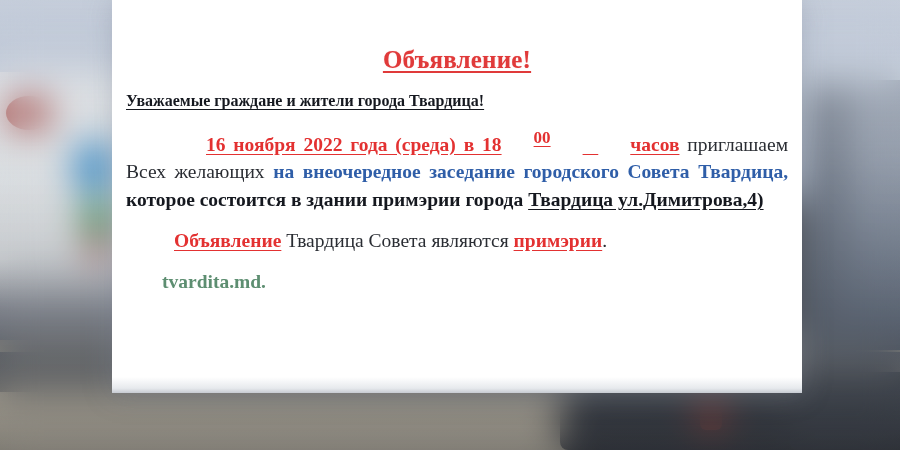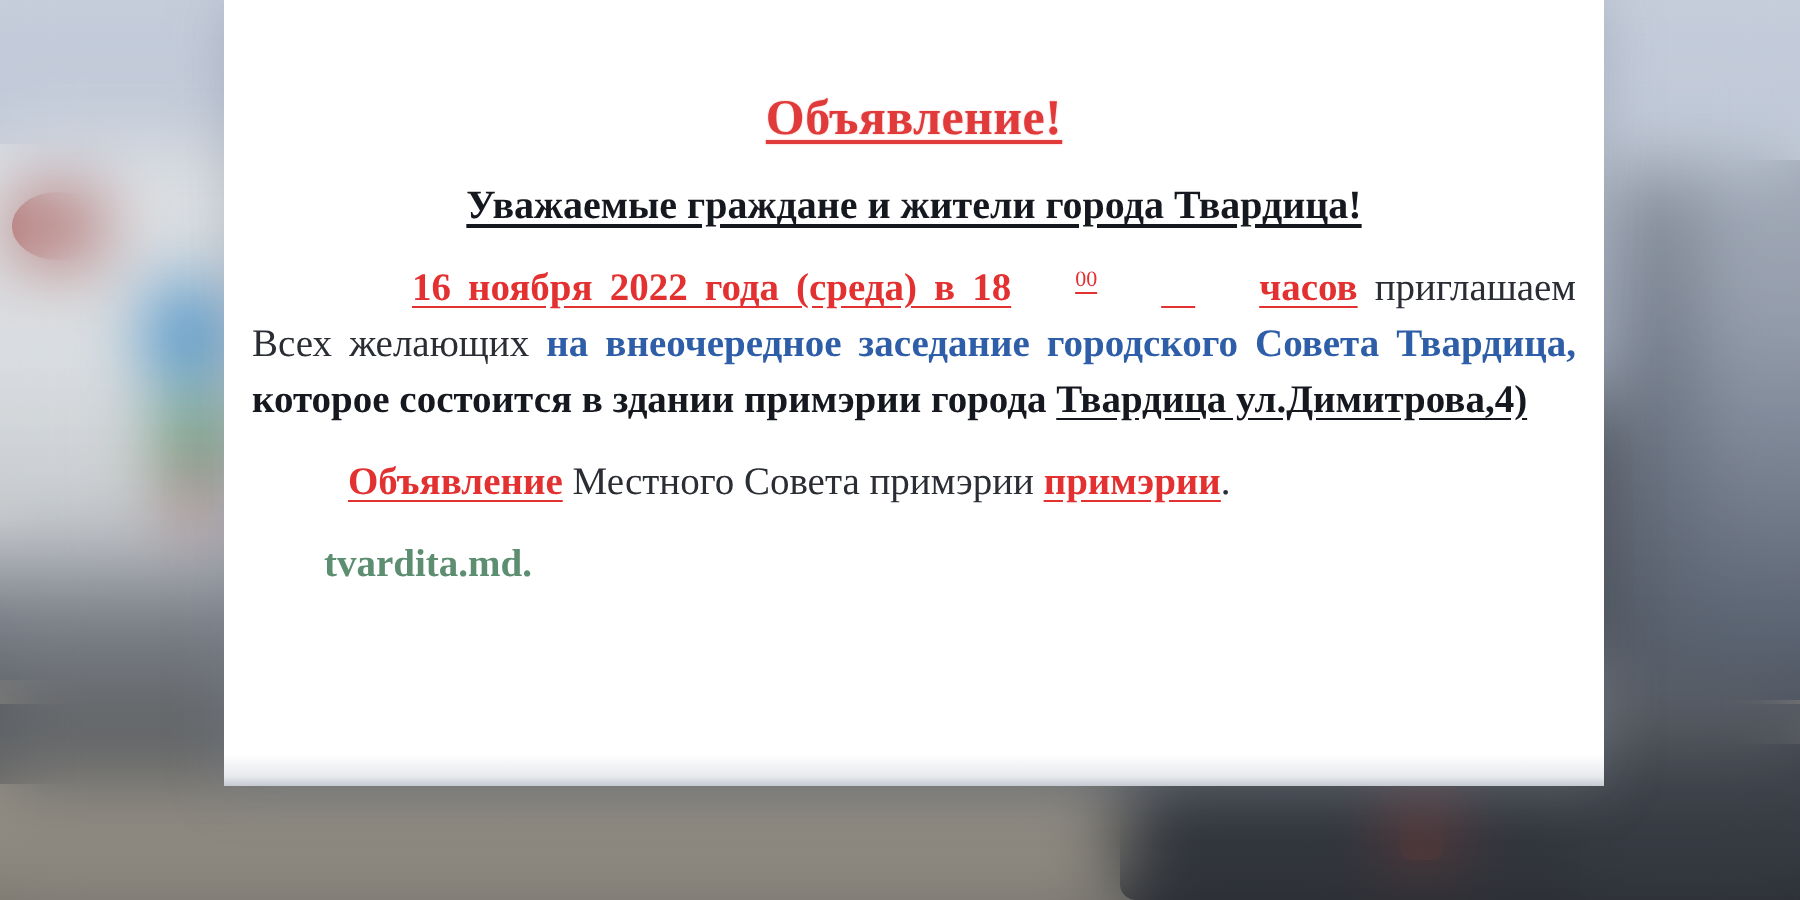--- a/index.html
+++ b/index.html
@@ -184,22 +184,21 @@
     font-size: 25px;
     font-weight: bold;
     color: #e03a3a;
     text-decoration: underline;
     text-underline-offset: 3px;
     letter-spacing: 0.2px;
     margin: 0 0 18px 0;
     text-shadow: 0 0 1px rgba(224,58,58,0.35);
   }
   .ann-greeting {
-    text-align: center;
-    font-size: 20px;
+    font-size: 16px;
     font-weight: bold;
     color: #15181f;
     text-decoration: underline;
     text-underline-offset: 3px;
     margin: 0 0 16px 0;
   }
   .ann-para {
     margin: 0 0 13px 0;
     font-size: 19.5px;
     line-height: 1.43;
@@ -240,23 +239,23 @@
   .t-blue-u {
     color: #2f5ea8;
     font-weight: bold;
     text-underline-offset: 3px;
   }
   .t-green {
     color: #5d8e71;
     font-weight: bold;
   }
   .t-sup {
-    font-size: 11px;
+    font-size: 17px;
     vertical-align: super;
-    font-weight: normal;
+    font-weight: bold;
   }
   .para-final { text-align: justify; }
   .para-final .tail { display: block; text-indent: 0; margin-left: 36px; }
 </style>
 </head>
 <body>
 
 <div id="stage">
 
   <div class="bg-layer">
@@ -282,21 +281,21 @@
 
       <div class="ann-title">Объявление!</div>
 
       <div class="ann-greeting">Уважаемые  граждане и жители  города Твардица!</div>
 
       <p class="ann-para">
         <span class="t-red-u">16 ноября 2022 года (среда) в 18</span><span class="t-red-u t-sup">00</span><span class="t-red-u">&nbsp; </span><span class="t-red-u">часов</span><span class="t-dark"> </span><span class="t-dark">приглашаем</span><span class="t-dark"> </span><span class="t-dark">Всех желающих </span><span class="t-blue-u">на внеочередное заседание городского Совета</span><span> </span><span class="t-blue-u">Твардица,</span><span class="t-dark-b"> которое состоится в здании примэрии города </span><span class="t-dark-bu">Твардица ул.Димитрова,4)</span>
       </p>
 
       <p class="ann-para">
-        <span class="t-red-u-plain">Объявление</span><span class="t-dark"> Местного Совета примэрии </span><span class="t-red-u-plain">примэрии</span><span class="t-dark">.</span>
+        <span class="t-red-u-plain">Объявление</span><span class="t-dark"> Твардица Совета являются </span><span class="t-red-u-plain">примэрии</span><span class="t-dark">.</span>
       </p>
 
       <p class="ann-para para-final">
         <span class="tail t-green">tvardita.md.</span>
       </p>
 
     </div>
   </div>
 
 </div>

